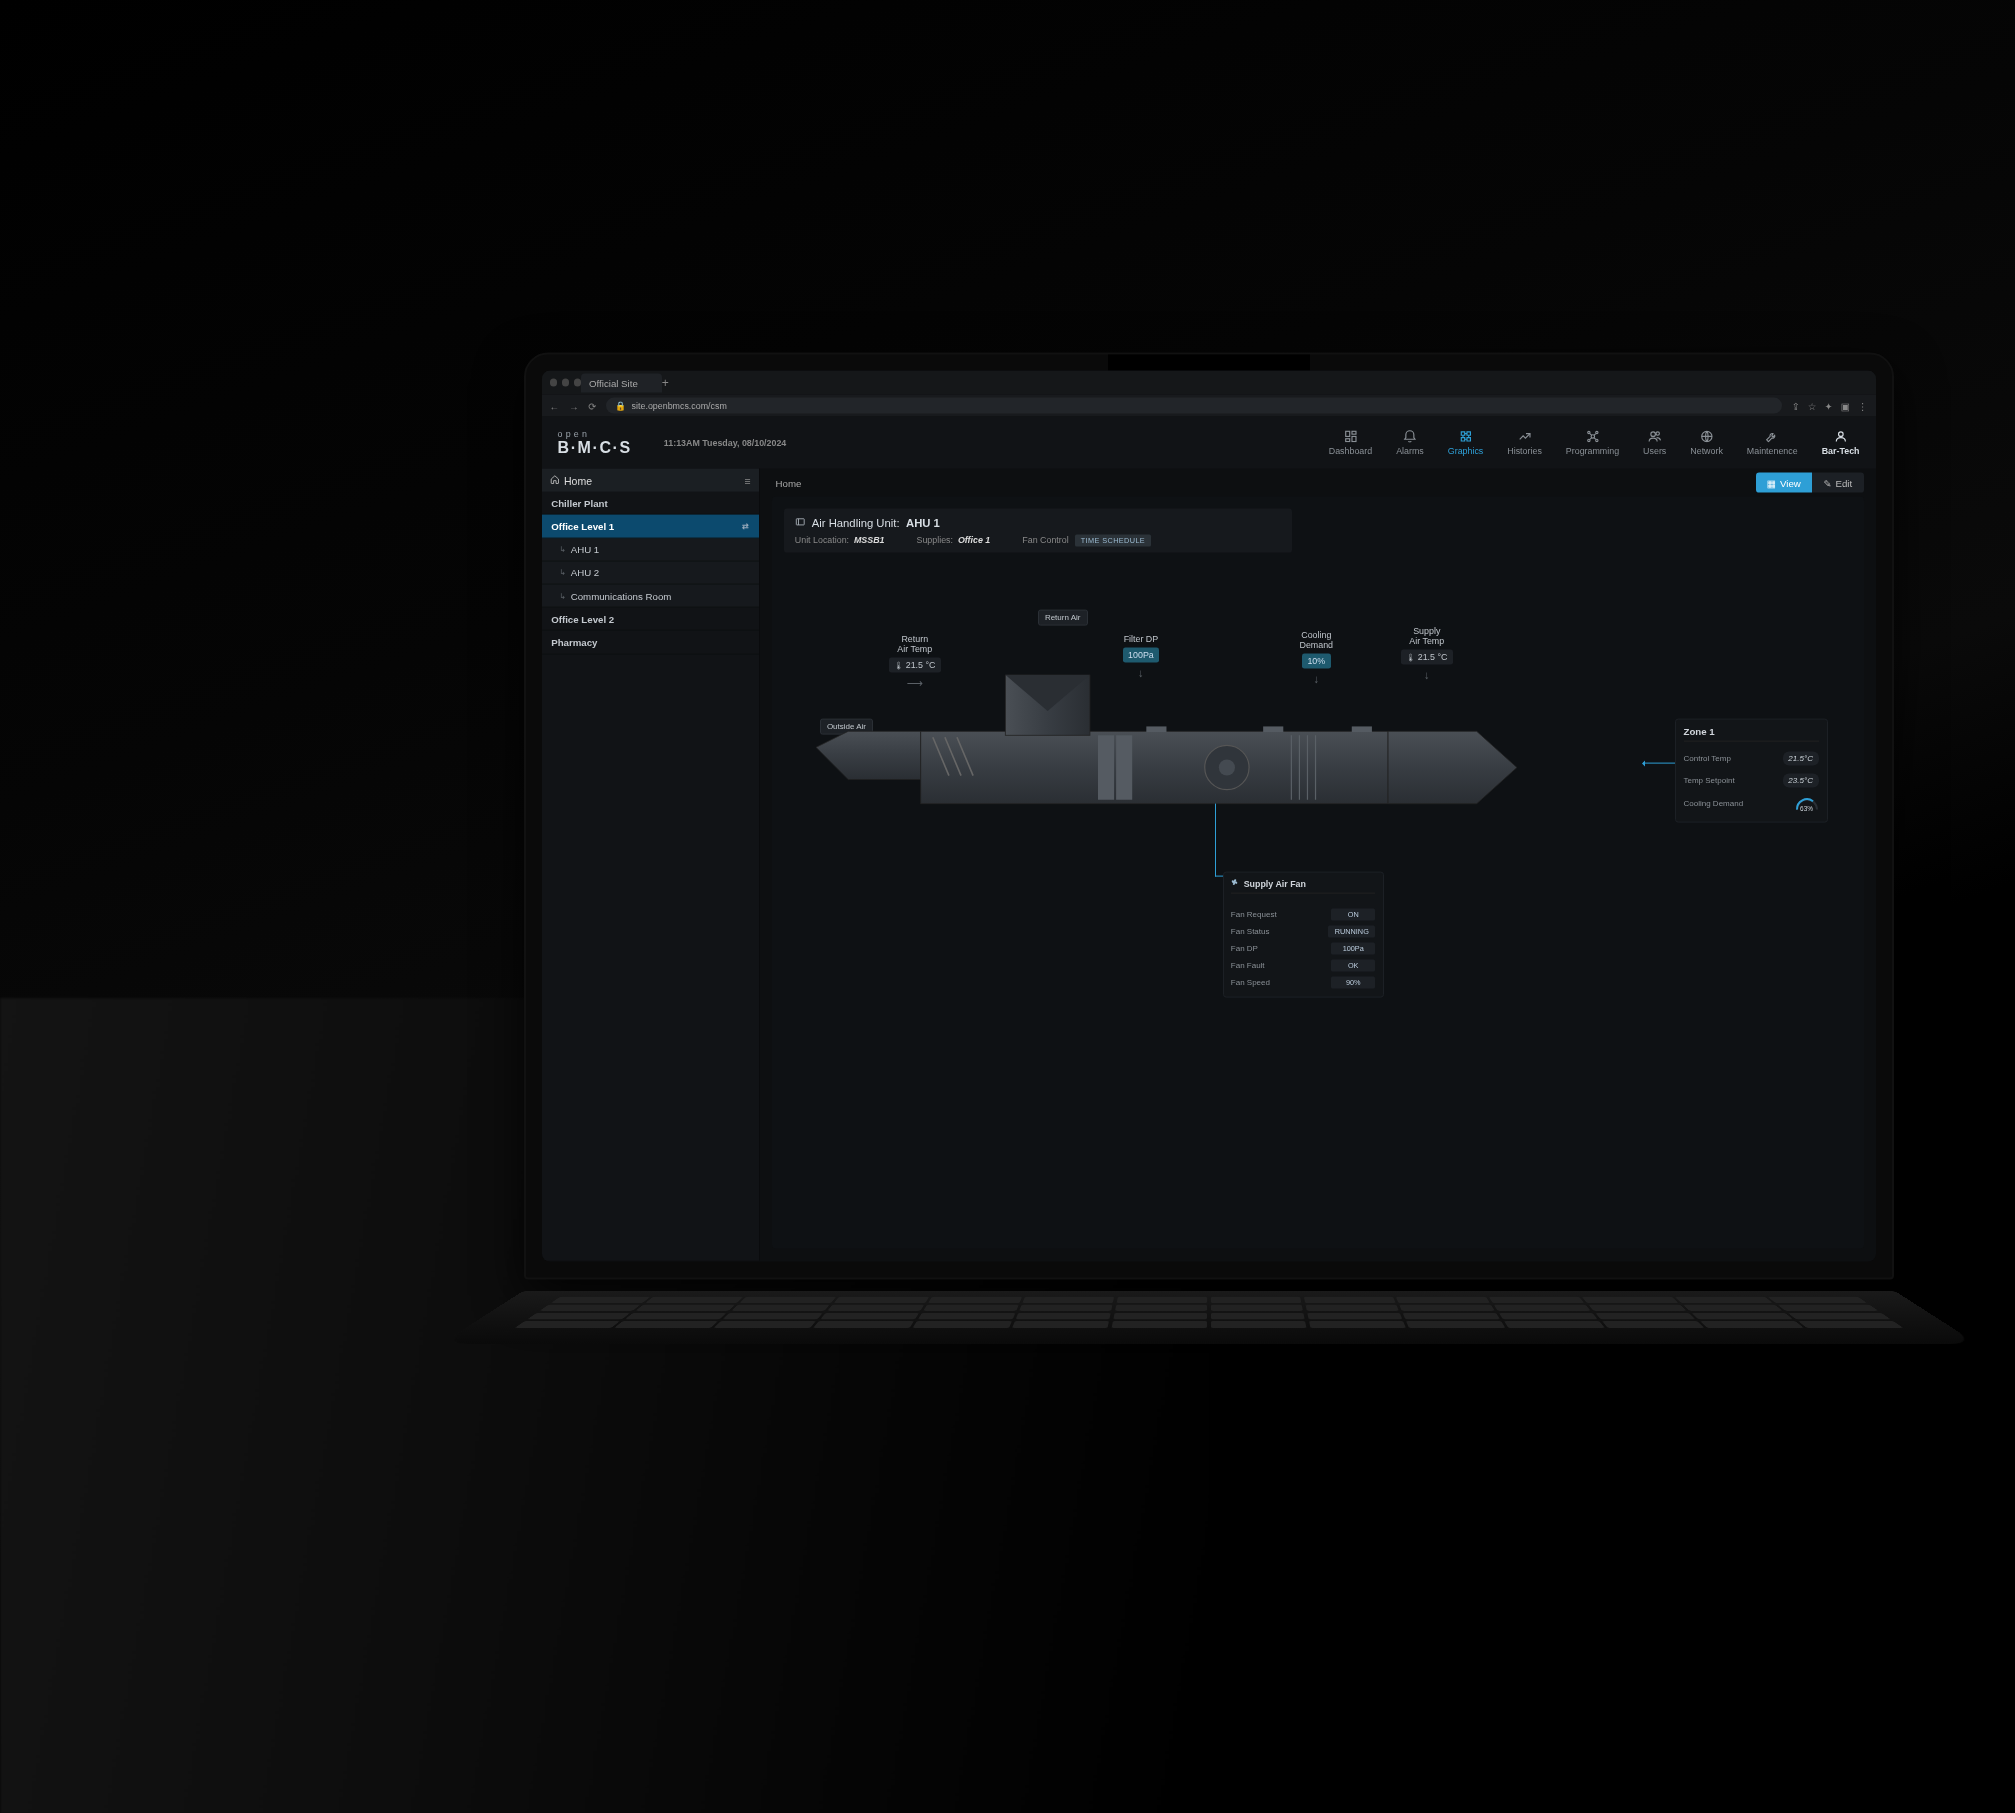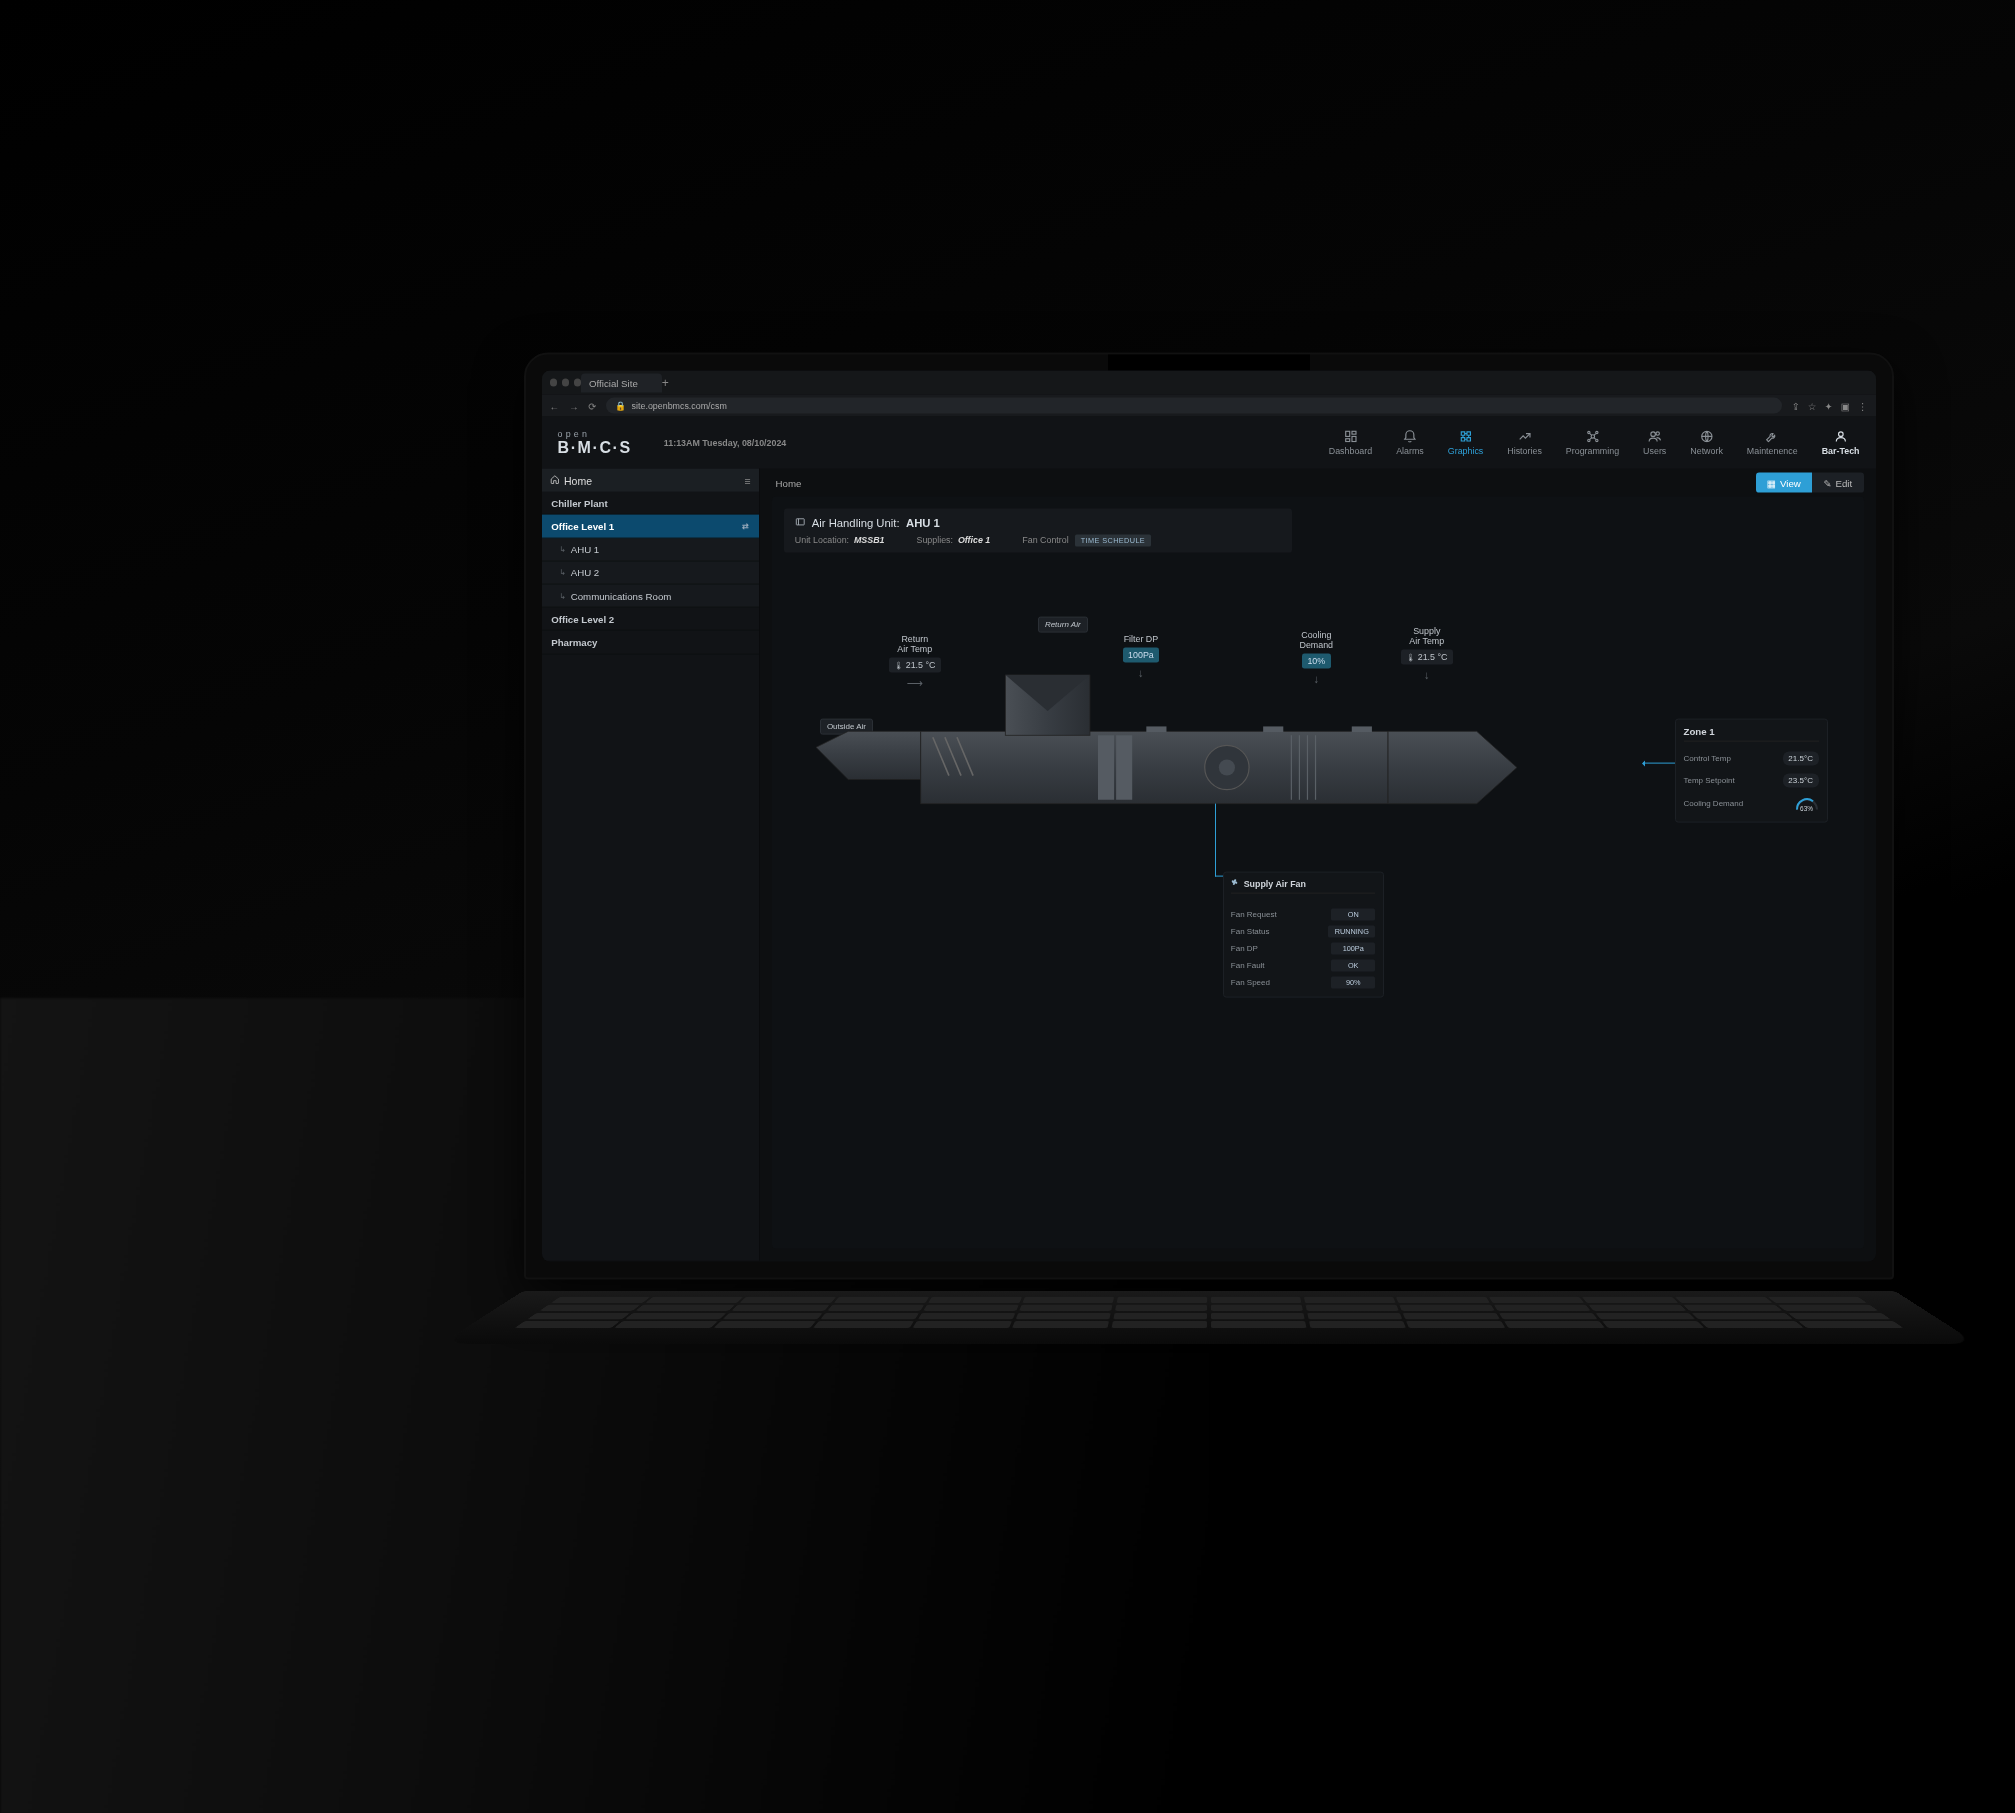--- a/index.html
+++ b/index.html
@@ -76,21 +76,21 @@
 
 .fan-panel { position:absolute; left:439px; top:270px; width:161px; background:#121518; border:0.4px solid #1c2025; border-radius:3.2px; padding:5.6px 7.3px; }
 .fan-panel .fh { display:flex; align-items:center; gap:4px; font-size:8.9px; color:#d0d5db; border-bottom:0.4px solid #222; padding-bottom:4px; margin-bottom:12px; font-weight:600; }
 .fan-row { display:flex; justify-content:space-between; align-items:center; font-size:8px; color:#8a9096; padding:2.4px 0; }
 .fan-val { background:#1d2126; padding:1.6px 6.4px; border-radius:1.6px; color:#bcd; font-size:7.3px; min-width:44px; text-align:center; }
 .connector { position:absolute; border-left:0.8px solid #2e9fd6; border-bottom:0.8px solid #2e9fd6; }
 
 .zone-panel { position:absolute; right:24px; top:117px; width:153px; background:#121518; border:0.4px solid #1c2025; border-radius:3.2px; padding:6.4px 8px; }
 .zone-panel .zh { font-size:9.7px; color:#d0d5db; border-bottom:0.4px solid #222; padding-bottom:4px; margin-bottom:5.6px; font-weight:600; }
 .zone-row { display:flex; justify-content:space-between; align-items:center; font-size:8px; color:#8a9096; padding:4px 0; }
-.zone-val { background:#1d2126; padding:2.4px 5.6px; border-radius:6px; color:#cdd4da; font-size:8px; }
+.zone-val { background:#1d2126; padding:2.4px 5.6px; border-radius:6px; color:#cdd4da; font-size:8px;font-style:italic; }
 .gauge { width:24px; height:16px; position:relative; }
 .gauge svg { width:24px; height:16px; }
 .gauge-txt { position:absolute; left:0; right:0; bottom:0; text-align:center; font-size:6.4px; color:#cdd4da; }
 .zone-conn { position:absolute; right:177px; top:161px; width:32px; border-top:0.8px solid #2e9fd6; }
 .zone-conn::before { content:""; position:absolute; left:-4px; top:-3.2px; border:3.2px solid transparent; border-left-color:#2e9fd6; transform:rotate(180deg); }
 </style>
 </head>
 <body>
 
 <div class="scene">
@@ -281,21 +281,21 @@
                   <span><span>Supplies:</span> <b>Office 1</b></span>
                   <span>
                     <span>Fan Control</span>
                     <span class="pill">TIME SCHEDULE</span>
                   </span>
                 </div>
               </div>
 
               <div class="diagram">
 
-                <div class="tag" style="left:254px; top:15px;font-style:italic;">Return Air</div>
+                <div class="tag" style="left:254px; top:8px;">Return Air</div>
 
                 <div class="lbl-col" style="left:105px; top:32px;">
                   <span style="white-space:pre-line;">Return
 Air Temp</span>
                   <span class="val-chip therm">21.5 °C</span>
                   <span class="arrow-right">⟶</span>
                 </div>
                 <div class="lbl-col" style="left:339px; top:32px;">
                   <span>Filter DP</span>
                   <span class="val-chip teal">100Pa</span>

